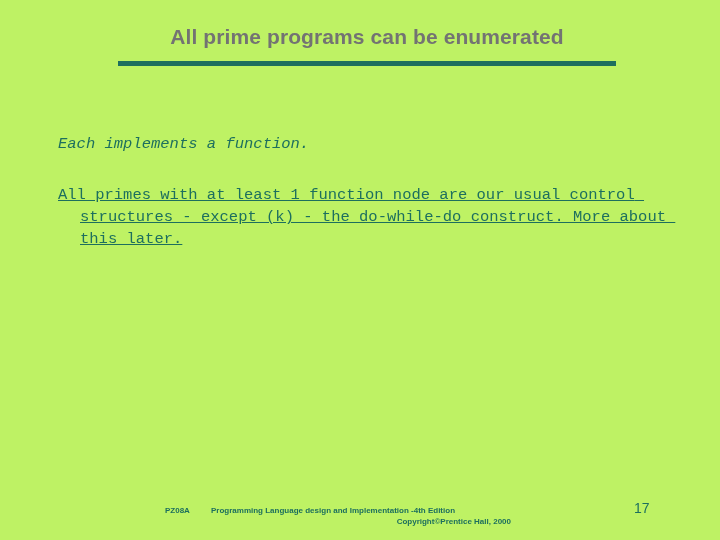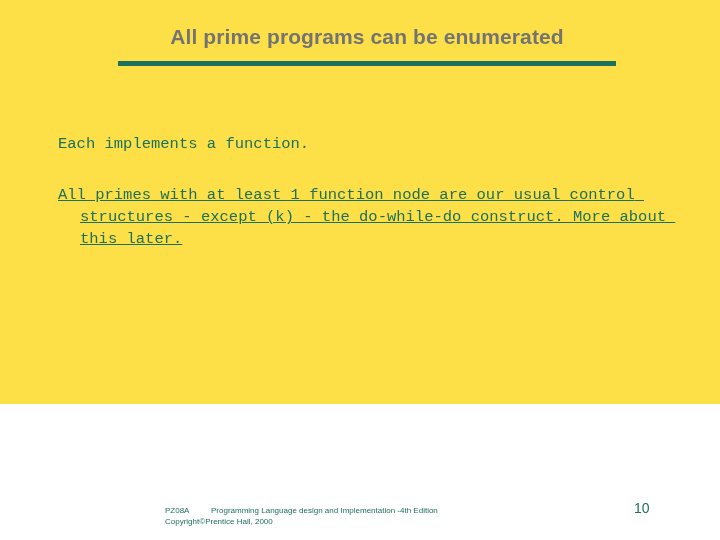--- a/index.html
+++ b/index.html
@@ -9,22 +9,22 @@
   }
   body {
     width: 720px;
     height: 540px;
     overflow: hidden;
     font-family: "Liberation Sans", sans-serif;
   }
   #slide {
     position: relative;
     width: 720px;
-    height: 404px;
-    background: #fde047;
+    height: 540px;
+    background: #bef264;
     box-sizing: border-box;
   }
 
   
   #title-block {
     position: absolute;
     left: 118px;
     top: 24px;
     width: 498px;
   }
@@ -56,52 +56,53 @@
   }
   .para {
     font-family: "Liberation Mono", monospace;
     font-size: 15.5px;
     line-height: 22px;
     color: #1d6f5e;
     white-space: pre-wrap;
     letter-spacing: 0px;
   }
   .para.p1 { margin: 0 0 0 0; }
-  .para.p2 { margin: 30px 0 10px 0; }
+  .para.p2 { margin: 30px 0 10px 0; font-style: italic; }
   .para.p3 { margin: 30px 0 0 0; }
   .para.p4 { margin: 29px 0 0 0; text-decoration: underline; }
 
   
   .para.hanging {
     padding-left: 22px;
     text-indent: -22px;
   }
 
   
   #footer {
     position: absolute;
     left: 165px;
     top: 505px;
     width: 360px;
     font-family: "Liberation Sans", sans-serif;
     font-size: 8px;
     line-height: 11px;
     color: #1d6f5e;
+    font-weight: bold;
   }
   #footer-line1 {
     display: block;
     white-space: nowrap;
   }
   #footer-code {
     display: inline-block;
     width: 46px;
   }
   #footer-line2 {
     display: block;
-    text-align: left;
+    text-align: right;
     white-space: nowrap;
     padding-right: 14px;
   }
 
   
   #page-number {
     position: absolute;
     left: 634px;
     top: 500px;
     width: 40px;
@@ -126,15 +127,15 @@
     <p class="para p4 hanging">All primes with at least 1 function node are our usual control structures - except (k) - the do-while-do construct. More about this later.</p>
   </div>
 
   <div id="footer">
     <span id="footer-line1">
       <span id="footer-code">PZ08A</span><span>Programming Language design and Implementation -4th Edition</span>
     </span>
     <span id="footer-line2">Copyright©Prentice Hall, 2000</span>
   </div>
 
-  <div id="page-number">10</div>
+  <div id="page-number">17</div>
 
 </div>
 
 </body></html>

